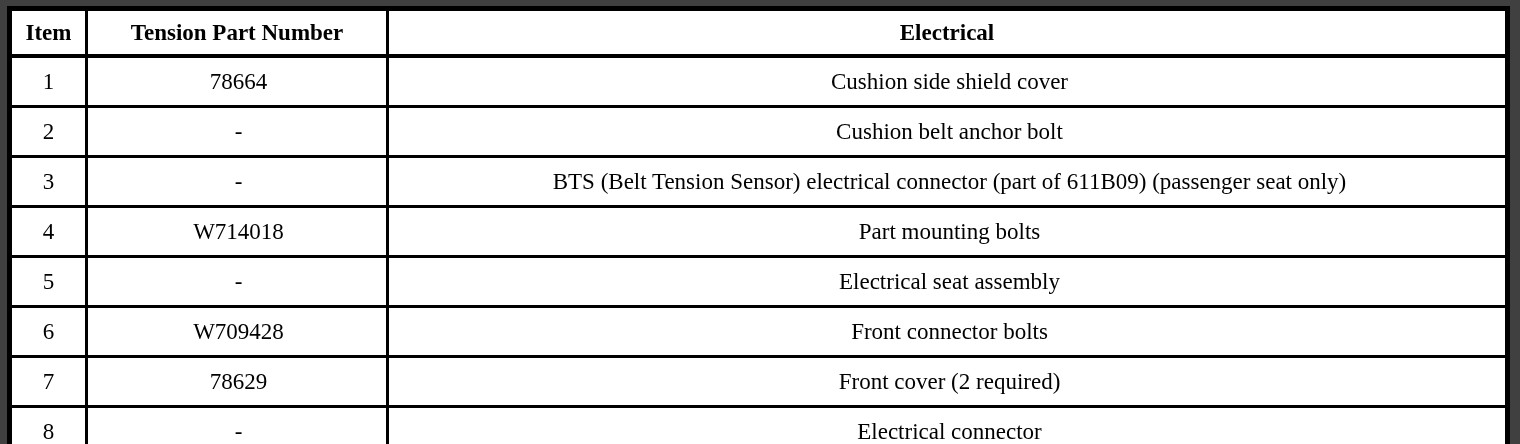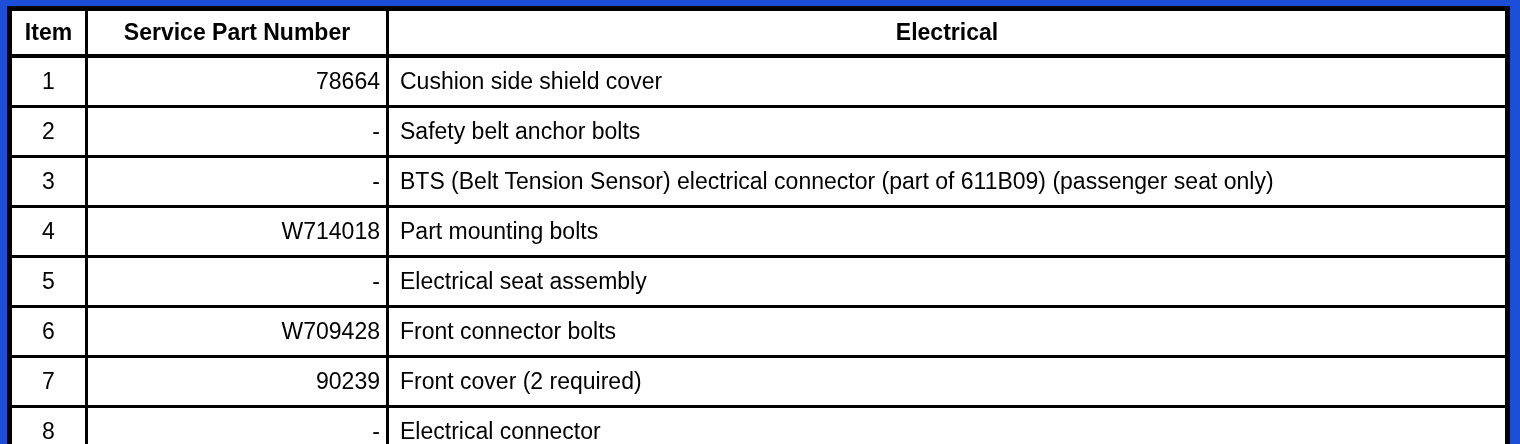--- a/index.html
+++ b/index.html
@@ -12,21 +12,22 @@
     height: 444px;
     overflow: hidden;
     font-family: "Liberation Sans", sans-serif;
     color: #000000;
   }
 
   .sheet {
     position: relative;
     width: 1520px;
     height: 444px;
-    background: #1d4ed8;
+    background: #404040;
+    font-family: Liberation Serif, serif;
   }
 
   table.parts-table {
     position: absolute;
     left: 7px;
     top: 6px;
     width: 1498px;
     border-collapse: collapse;
     table-layout: fixed;
     background: #ffffff;
@@ -72,60 +73,60 @@
     overflow: hidden;
   }
   tbody td:last-child { border-right: none; }
   tbody tr:last-child td { border-bottom: none; }
 
   td.cell-item {
     text-align: center;
     padding: 0 6px;
   }
   td.cell-partnumber {
-    text-align: right;
+    text-align: center;
     padding-left: 9px;
     padding-right: 6px;
   }
   td.cell-description {
-    text-align: left;
+    text-align: center;
     padding-left: 11px;
     padding-right: 6px;
   }
 </style>
 </head>
 <body>
 
 <div class="sheet">
 
   <table class="parts-table">
     <colgroup>
       <col class="col-item">
       <col class="col-partnumber">
       <col class="col-description">
     </colgroup>
 
     <thead>
       <tr>
         <th>Item</th>
-        <th>Service Part Number</th>
+        <th>Tension Part Number</th>
         <th>Electrical</th>
       </tr>
     </thead>
 
     <tbody>
       <tr>
         <td class="cell-item">1</td>
         <td class="cell-partnumber">78664</td>
         <td class="cell-description">Cushion side shield cover</td>
       </tr>
       <tr>
         <td class="cell-item">2</td>
         <td class="cell-partnumber">-</td>
-        <td class="cell-description">Safety belt anchor bolts</td>
+        <td class="cell-description">Cushion belt anchor bolt</td>
       </tr>
       <tr>
         <td class="cell-item">3</td>
         <td class="cell-partnumber">-</td>
         <td class="cell-description">BTS (Belt Tension Sensor) electrical connector (part of 611B09) (passenger seat only)</td>
       </tr>
       <tr>
         <td class="cell-item">4</td>
         <td class="cell-partnumber">W714018</td>
         <td class="cell-description">Part mounting bolts</td>
@@ -135,21 +136,21 @@
         <td class="cell-partnumber">-</td>
         <td class="cell-description">Electrical seat assembly</td>
       </tr>
       <tr>
         <td class="cell-item">6</td>
         <td class="cell-partnumber">W709428</td>
         <td class="cell-description">Front connector bolts</td>
       </tr>
       <tr>
         <td class="cell-item">7</td>
-        <td class="cell-partnumber">90239</td>
+        <td class="cell-partnumber">78629</td>
         <td class="cell-description">Front cover (2 required)</td>
       </tr>
       <tr>
         <td class="cell-item">8</td>
         <td class="cell-partnumber">-</td>
         <td class="cell-description">Electrical connector</td>
       </tr>
     </tbody>
   </table>
 

